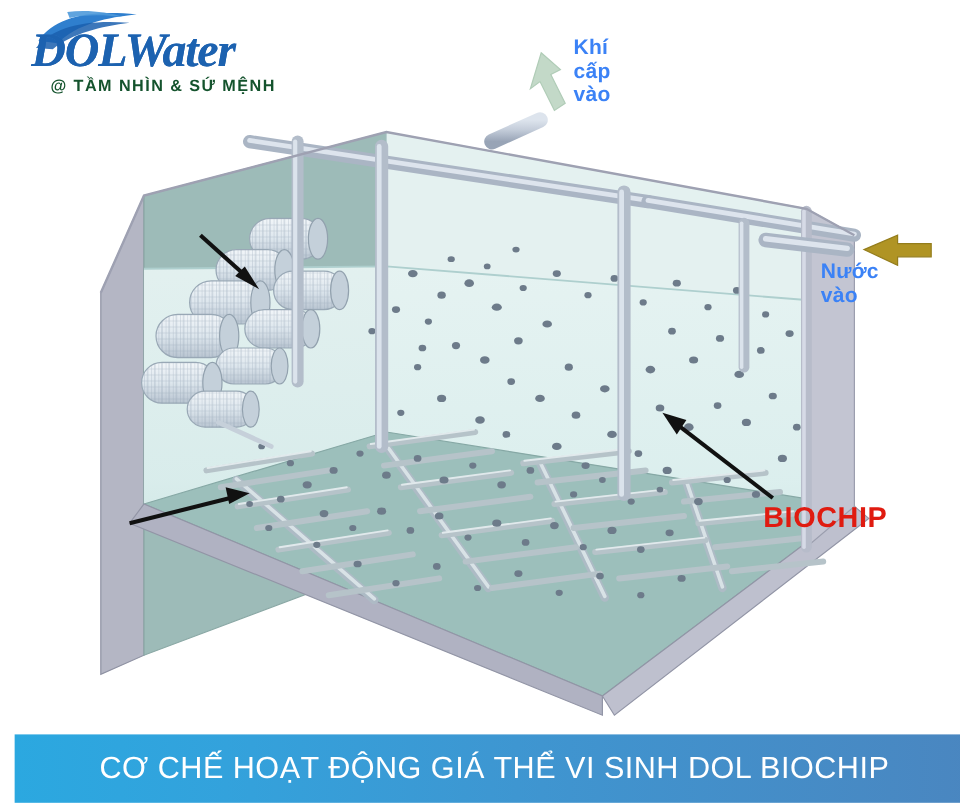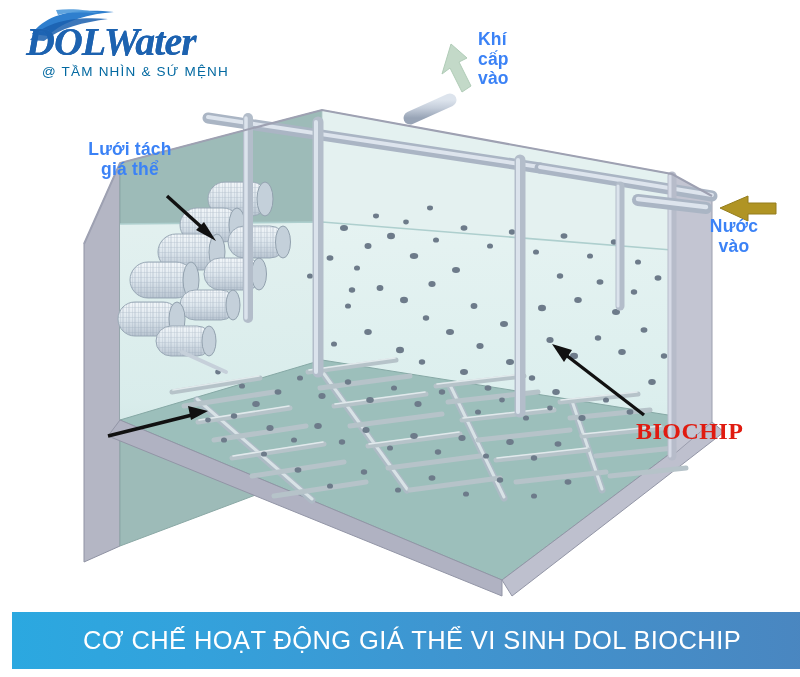--- a/index.html
+++ b/index.html
@@ -42,23 +42,23 @@
     -webkit-background-clip: text;
     background-clip: text;
     color: #1c62b0;
     white-space: nowrap;
   }
   #logo-tagline {
     position: absolute;
     left: 22px;
     top: 58px;
     font-size: 13.5px;
-    font-weight: normal;
+    font-weight: bold;
     letter-spacing: 1.2px;
-    color: #0369a1;
+    color: #14532d;
     white-space: nowrap;
   }
   #logo-swoosh { position: absolute; left: 8px; top: 2px; }
 
   
   #scene {
     position: absolute;
     left: 0;
     top: 0;
     width: 800px;
@@ -72,26 +72,26 @@
     font-weight: bold;
     font-size: 17.5px;
     line-height: 1.12;
     text-align: center;
     white-space: pre-line;
     letter-spacing: .2px;
   }
   #label-luoi  { left: 48px;  top: 140px; width: 140px; }
   #label-ong   { left: 44px;  top: 443px; width: 130px; }
   #label-khi   { left: 466px; top: 30px;  width: 74px; text-align: left; }
-  #label-nuoc  { left: 672px; top: 217px; width: 100px; text-align: center; }
+  #label-nuoc  { left: 672px; top: 217px; width: 100px; text-align: left; }
   #label-biochip {
     position: absolute;
     left: 624px;
     top: 418px;
-    font-family: Liberation Serif, serif;
+    font-family: Liberation Sans, sans-serif;
     font-weight: bold;
     font-size: 24px;
     color: #e01b10;
     letter-spacing: .5px;
     white-space: nowrap;
   }
 
   
   #banner {
     position: absolute;
@@ -444,22 +444,20 @@
 
     <g>
       <polygon points="439,44 455,58 447,62 459,86 450,92 438,68 430,74" fill="#c3d9c8" stroke="#b0ccb7" stroke-width="1"></polygon>
     </g>
 
     <g>
       <polygon points="708,208 736,196 736,203 764,203 764,214 736,214 736,221" fill="#b09424" stroke="#947d1c" stroke-width="1"></polygon>
     </g>
   </svg>
 
-  <div class="label" id="label-luoi">Lưới tách
-giá thể</div>
 
 
   <div class="label" id="label-khi">Khí
 cấp
 vào</div>
 
   <div class="label" id="label-nuoc">Nước
 vào</div>
 
   <div id="label-biochip">BIOCHIP</div>

